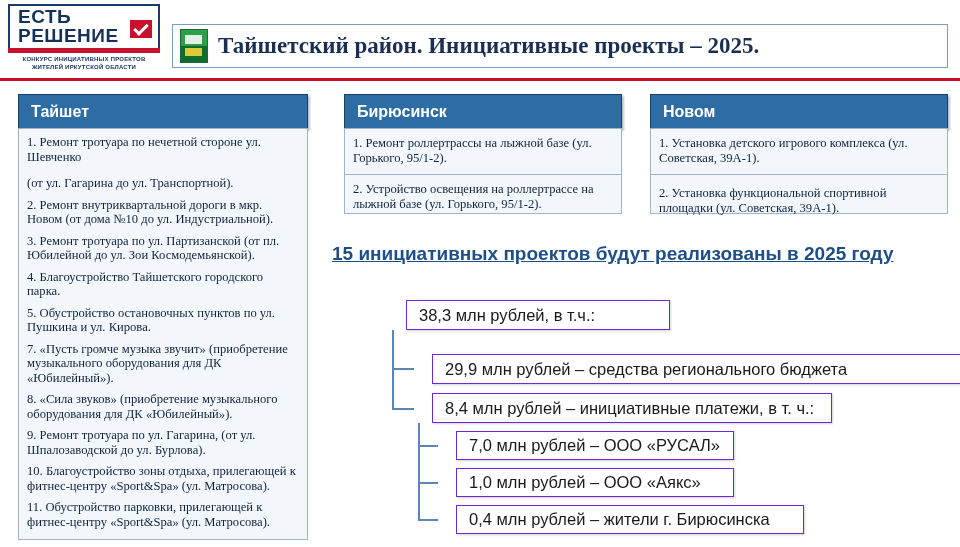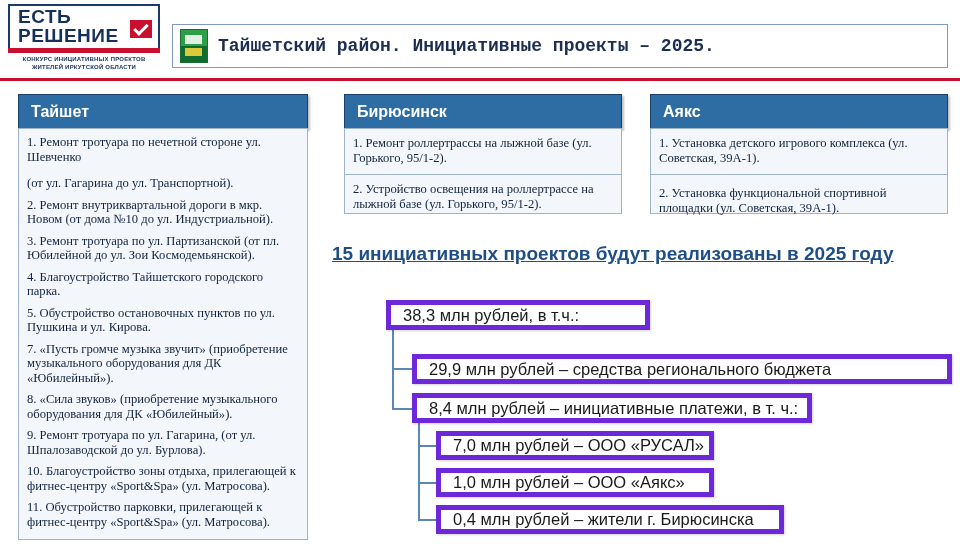--- a/index.html
+++ b/index.html
@@ -120,23 +120,23 @@
     content: "";
     position: absolute;
     left: 4px;
     top: 18px;
     width: 17px;
     height: 8px;
     background: #f2d53c;
     opacity: 0.9;
   }
   .title-text {
-    font-family: Liberation Mono, monospace;
-    font-weight: bold;
-    font-size: 18px;
+    font-family: Liberation Serif, serif;
+    font-weight: bold;
+    font-size: 23px;
     color: #1c2f52;
     text-align: center;
   }
   .header-rule {
     position: absolute;
     left: 0;
     top: 78px;
     width: 960px;
     height: 3px;
     background: #c8102e;
@@ -226,30 +226,31 @@
     font-weight: bold;
     font-size: 19px;
     color: #1f4e86;
     text-decoration: underline;
     white-space: nowrap;
   }
 
   
   .money {
     position: absolute;
-    border: 5px solid #6d28d9;
+    border: 1px solid #6d28d9;
     background: #ffffff;
     box-sizing: border-box;
     display: flex;
     align-items: center;
     padding-left: 12px;
     font-family: "Liberation Sans", sans-serif;
     font-size: 16.5px;
     color: #1a1a1a;
     box-shadow: 1px 1px 2px rgba(0,0,0,0.18);
+    margin-left: 20px;
   }
   #money-total  { left: 386px; top: 300px; width: 264px; height: 30px; }
   #money-region { left: 412px; top: 354px; width: 540px; height: 30px; }
   #money-init   { left: 412px; top: 393px; width: 400px; height: 30px; }
   #money-rusal  { left: 436px; top: 431px; width: 278px; height: 29px; }
   #money-ayaks  { left: 436px; top: 468px; width: 278px; height: 29px; }
   #money-people { left: 436px; top: 505px; width: 348px; height: 29px; }
 
   
   .conn {
@@ -283,21 +284,21 @@
 </div>
 <div class="header-rule"></div>
 
 <div class="col-header" id="hdr-taishet">
   <span>Тайшет</span>
 </div>
 <div class="col-header" id="hdr-biryusinsk">
   <span>Бирюсинск</span>
 </div>
 <div class="col-header" id="hdr-yurty">
-  <span>Аякс</span>
+  <span>Новом</span>
 </div>
 
 <div class="list-box" id="box-taishet">
   <p style="margin-bottom:12px">1. Ремонт тротуара по нечетной стороне ул. Шевченко</p>
   <p>(от ул. Гагарина до ул. Транспортной).</p>
   <p>2. Ремонт внутриквартальной дороги в мкр. Новом (от дома №10 до ул. Индустриальной).</p>
   <p>3. Ремонт тротуара по ул. Партизанской (от пл. Юбилейной до ул. Зои Космодемьянской).</p>
   <p>4. Благоустройство Тайшетского городского парка.</p>
   <p>5. Обустройство остановочных пунктов по ул. Пушкина и ул. Кирова.</p>
   <p>7. «Пусть громче музыка звучит» (приобретение музыкального оборудования для ДК «Юбилейный»).</p>

